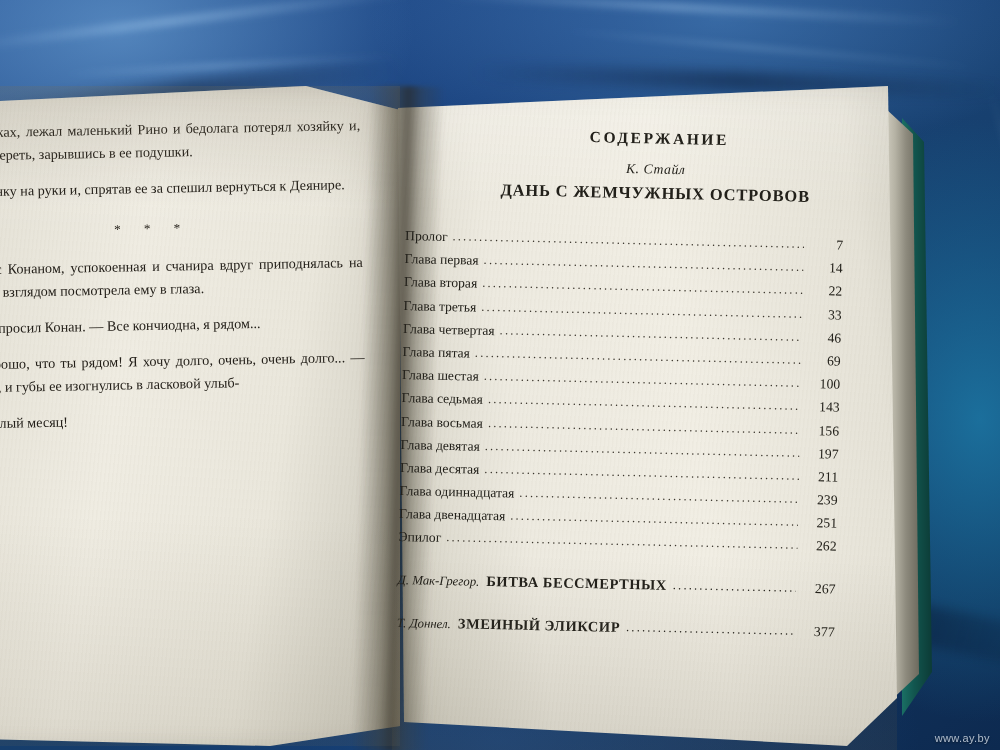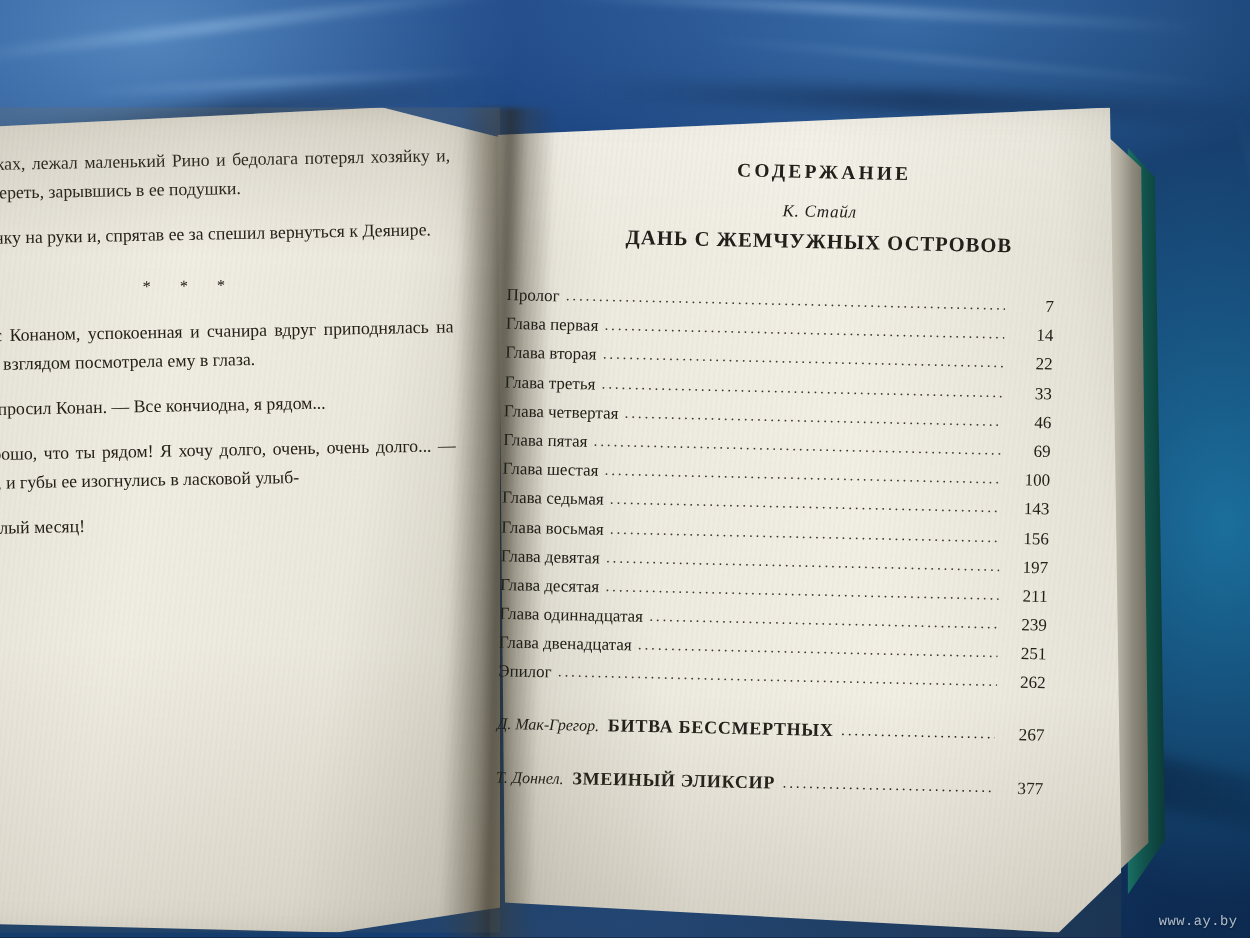--- a/index.html
+++ b/index.html
@@ -247,21 +247,21 @@
     left: 0; top: 430px; width: 460px; height: 230px;
     background: linear-gradient(180deg, rgba(110,102,80,0), rgba(110,102,80,0.14));
   }
 
   
   .watermark {
     position: absolute;
     right: 10px;
     bottom: 6px;
     color: rgba(235,245,255,0.72);
-    font-family: Liberation Mono, monospace;
+    font-family: Liberation Sans, sans-serif;
     font-size: 11px;
     letter-spacing: 0.4px;
     text-shadow: 0 1px 2px rgba(0,0,0,0.45);
   }
 </style>
 </head>
 <body>
 
 <div id="scene">
 

